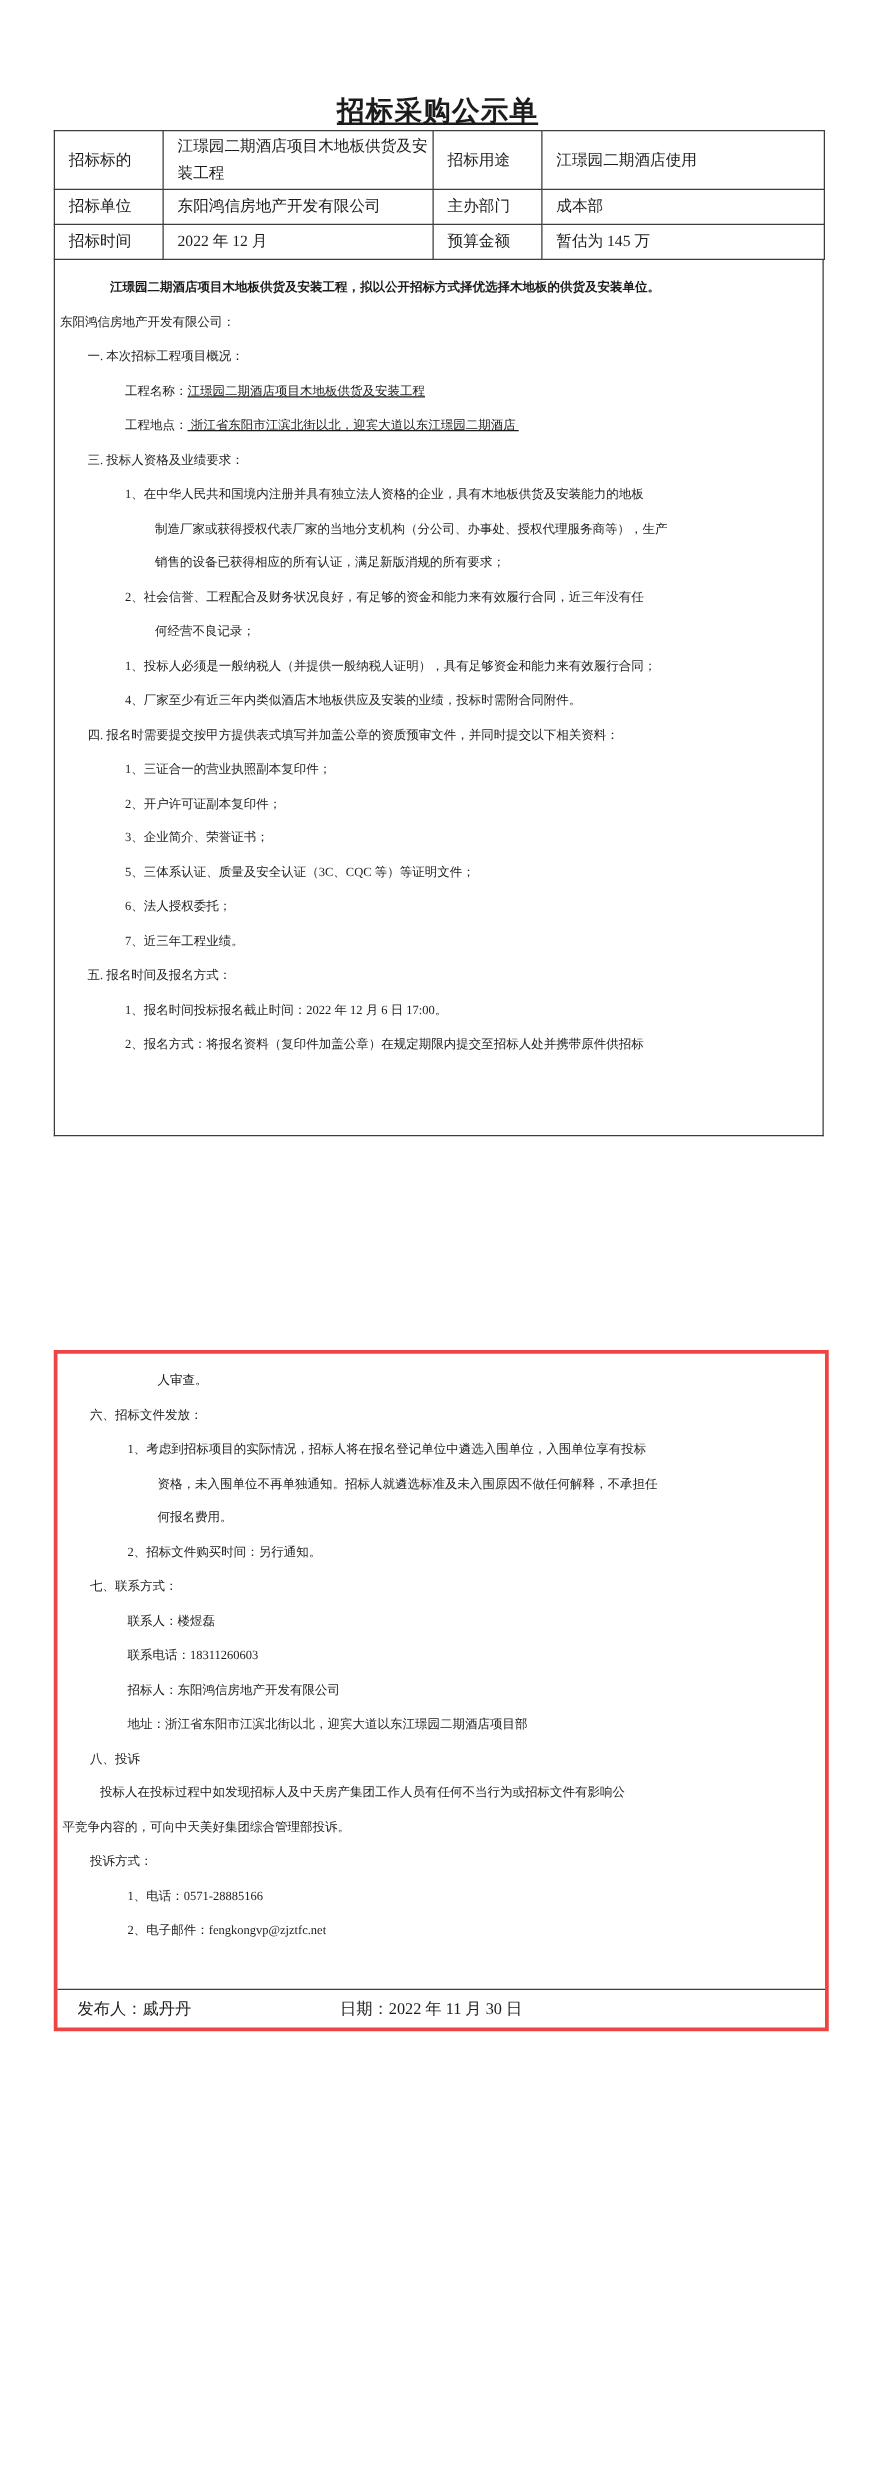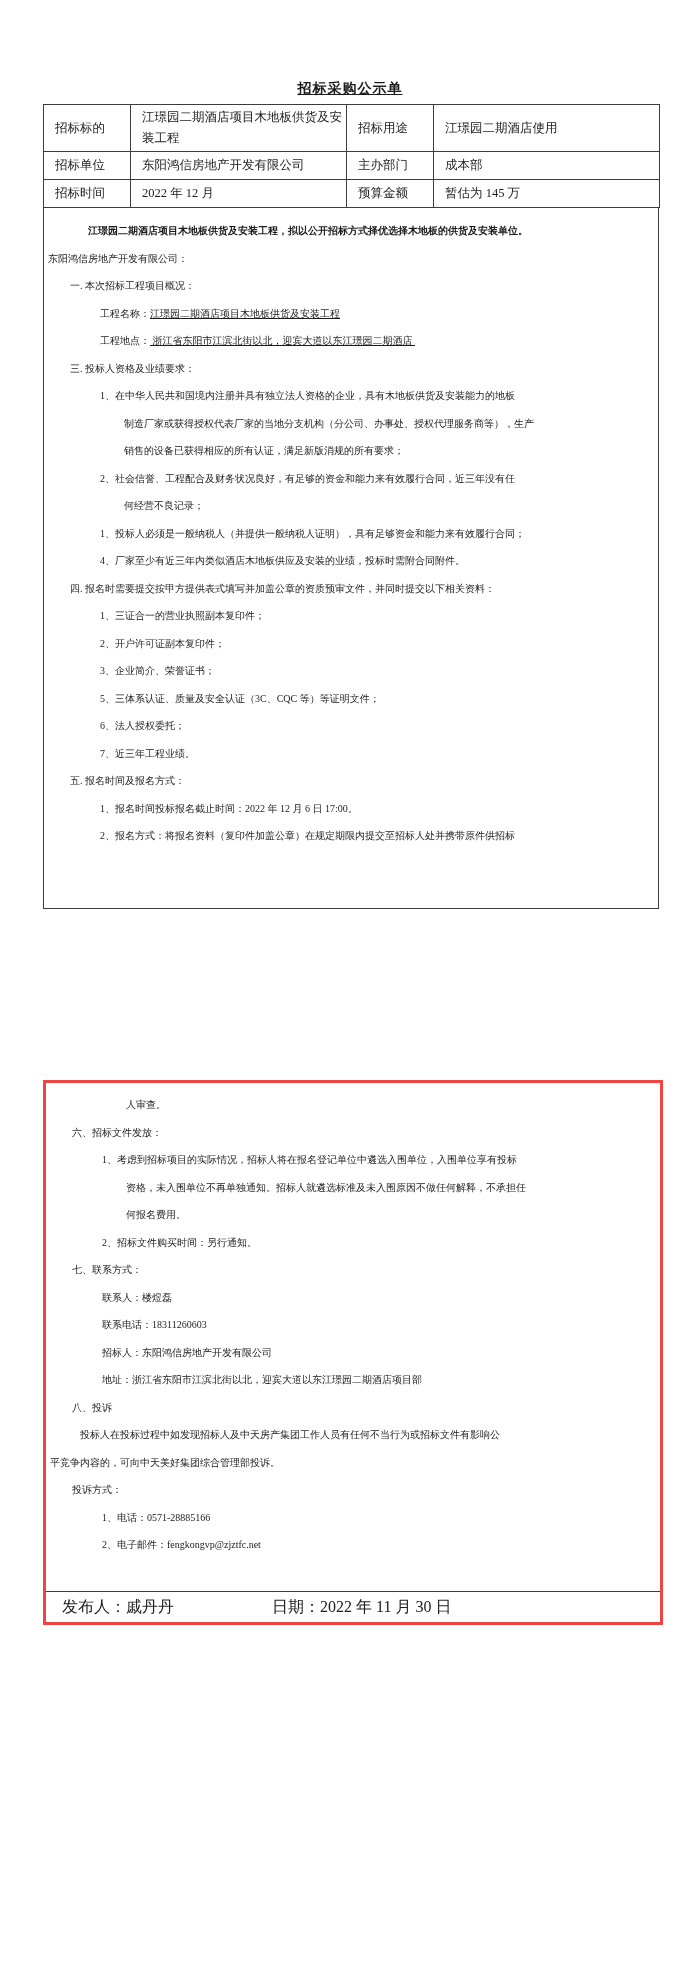--- a/index.html
+++ b/index.html
@@ -3,21 +3,21 @@
 <meta charset="utf-8">
 <style>
   html,body { margin:0; padding:0; }
   body {
     width:700px; height:1979px; background:#ffffff; overflow:hidden;
     font-family:"Liberation Serif","DejaVu Serif",serif;
     color:#1c1c1c;
   }
   .page { padding-top:78px; }
   .doc-title {
-    text-align:center; font-weight:bold; font-size:14px;
+    text-align:center; font-weight:bold; font-size:22px;
     height:22px; line-height:22px; text-decoration:underline;
     letter-spacing:1px;
   }
   .sheet { width:616px; margin-left:43px; }
   .box1 { margin-top:4px; }
   table.head {
     border-collapse:collapse; table-layout:fixed; width:616px;
     font-size:12.5px;
   }
   table.head td {
@@ -41,21 +41,21 @@
   .p1 { padding-left:44px; }
   .i0 { padding-left:4px; }
   .i1 { padding-left:26px; }
   .i1x{ padding-left:34px; }
   .i2 { padding-left:56px; }
   .i3 { padding-left:80px; }
   .bold { font-weight:bold; }
   .uline { text-decoration:underline; white-space:pre; }
   .footer-row {
     position:relative; height:30px; line-height:30px;
-    border-top:1px solid #3c3c3c; font-size:16px;
+    border-top:1px solid #3c3c3c; font-size:13px;
   }
   .footer-row .pub { padding-left:16px; }
   .footer-row .date { position:absolute; left:226px; top:0; }
 </style>
 </head>
 <body>
 
 <div class="page">
 
   <div class="doc-title">招标采购公示单</div>

